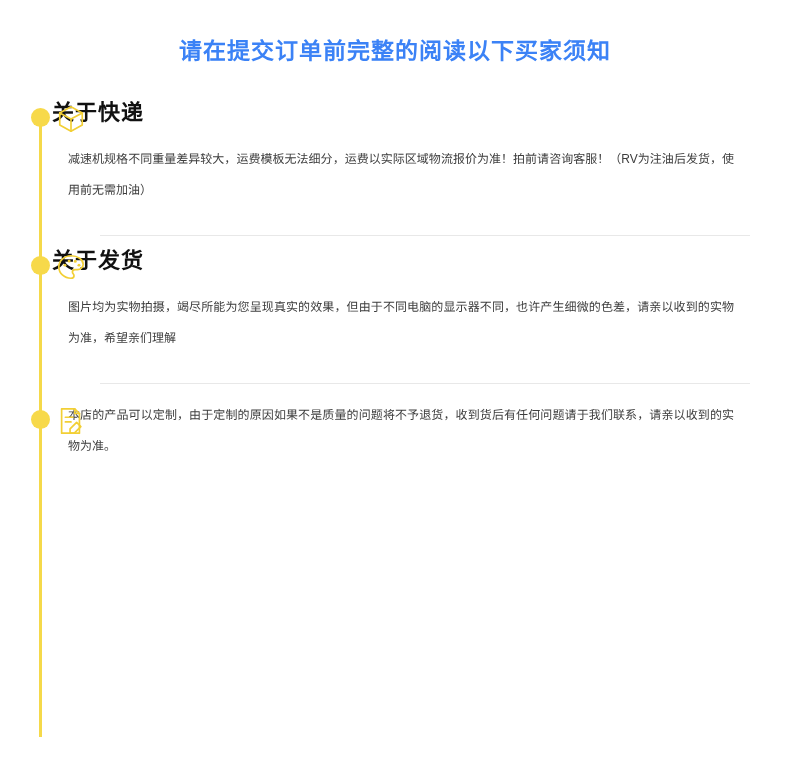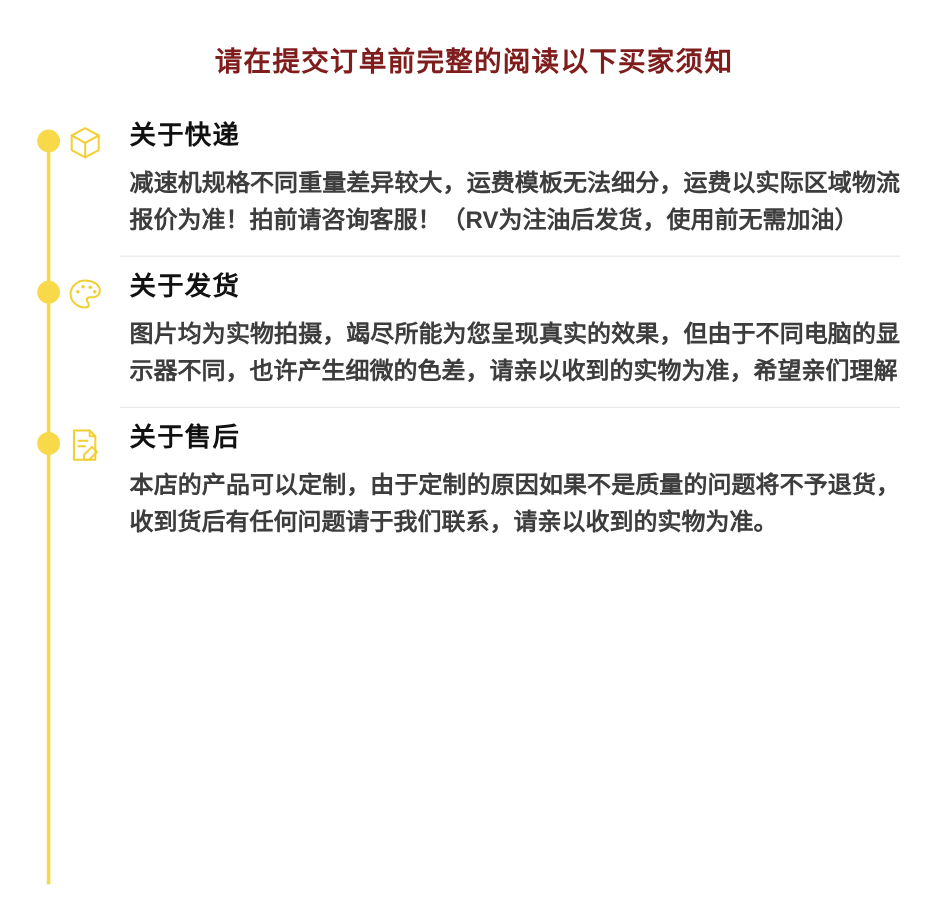--- a/index.html
+++ b/index.html
@@ -17,41 +17,41 @@
   .page {
     position: relative;
     width: 790px;
     height: 757px;
     box-sizing: border-box;
   }
   .page-title {
     text-align: center;
     font-size: 23px;
     font-weight: bold;
-    color: #7f1d1d;
+    color: #3b82f6;
     letter-spacing: 1px;
     padding-top: 32px;
     padding-bottom: 10px;
   }
   .timeline {
     position: absolute;
     left: 39px;
     top: 112px;
     width: 3px;
     height: 625px;
     background: #f5d94a;
   }
   .sections {
     position: relative;
     margin-top: 22px;
     padding-left: 0;
   }
   .section {
     position: relative;
-    padding-left: 108px;
+    padding-left: 52px;
     padding-right: 40px;
     padding-bottom: 14px;
     margin-bottom: 10px;
   }
   .section .divider {
     position: absolute;
     left: 100px;
     right: 40px;
     bottom: 0;
     height: 1px;
@@ -81,26 +81,25 @@
   }
   .sec-title {
     font-size: 22px;
     font-weight: bold;
     color: #111111;
     line-height: 30px;
     margin: 0 0 10px 0;
     letter-spacing: 1px;
   }
   .sec-body {
-    font-size: 20px;
+    font-size: 12px;
     line-height: 31px;
     color: #3d3d3d;
-    margin: 0;
+    margin: 16px;
     text-align: justify;
-    font-weight: bold;
   }
 </style>
 </head>
 <body>
 
 <div class="page">
 
   <div class="page-title">请在提交订单前完整的阅读以下买家须知</div>
 
   <div class="timeline"></div>
@@ -142,19 +141,18 @@
       <span class="dot"></span>
       <span class="sec-icon">
         <svg viewBox="0 0 32 32" fill="none" stroke="currentColor" stroke-width="1.8" stroke-linejoin="round" stroke-linecap="round">
           <path d="M6 3 H20 L25 8 V29 H6 Z"></path>
           <path d="M20 3 V8 H25"></path>
           <path d="M10 12 H18"></path>
           <path d="M10 17 H16"></path>
           <path d="M22 17.5 L26.5 22 L19.5 29 L15 29 L15 24.5 Z"></path>
         </svg>
       </span>
-      <h2 class="sec-title">关于售后</h2>
       <p class="sec-body">本店的产品可以定制，由于定制的原因如果不是质量的问题将不予退货，收到货后有任何问题请于我们联系，请亲以收到的实物为准。</p>
 
     </div>
 
   </div>
 </div>
 
 </body></html>

